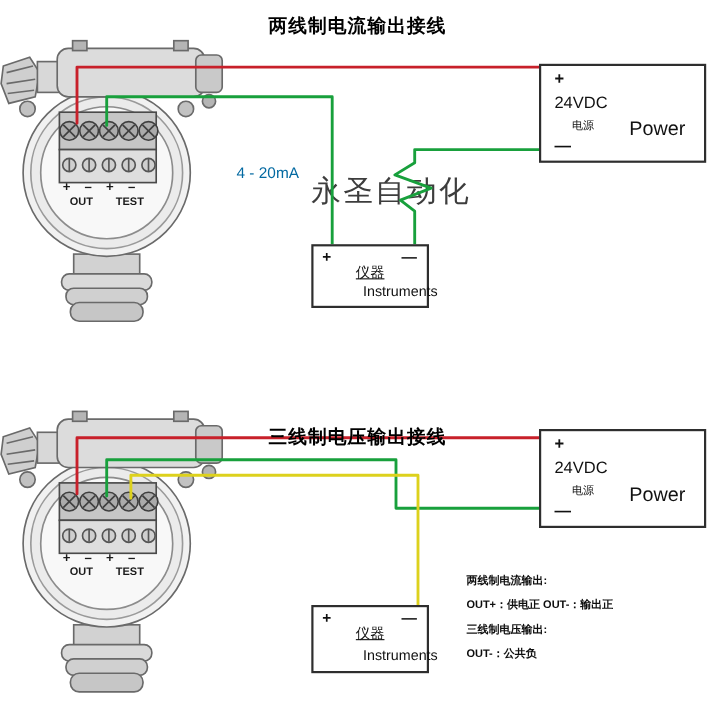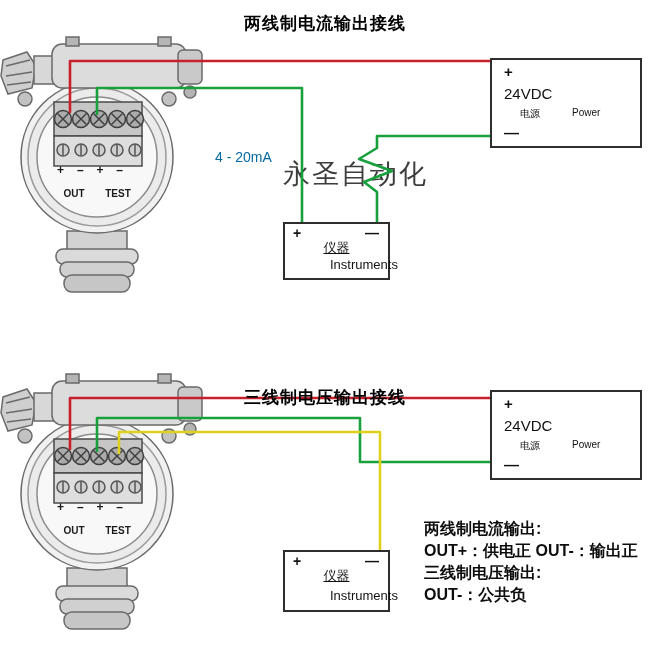--- a/index.html
+++ b/index.html
@@ -9,30 +9,30 @@
   .title{left:0;right:0;text-align:center;font-size:17px;font-weight:bold;letter-spacing:1px;color:#000;}
   .watermark{font-size:27px;color:#3d3d3d;letter-spacing:2px;font-weight:500;}
   .signal{font-size:14px;color:#0369a1;}
   svg.overlay{position:absolute;left:0;top:0;pointer-events:none;}
   .wire{fill:none;stroke-width:2.6;stroke-linejoin:round;stroke-linecap:round;}
   .box{position:absolute;border:2px solid #2e2e2e;background:#fff;box-sizing:border-box;}
   .pb{width:152px;height:90px;}
   .pb .plus{position:absolute;left:12px;top:3px;font-size:15px;font-weight:bold;}
   .pb .vdc{position:absolute;left:12px;top:25px;font-size:15px;}
   .pb .cn{position:absolute;left:28px;top:47px;font-size:10px;}
-  .pb .en{position:absolute;left:80px;top:47px;font-size:10px;}
+  .pb .en{position:absolute;left:80px;top:47px;font-size:18px;}
   .pb .minus{position:absolute;left:12px;top:64px;font-size:15px;font-weight:bold;}
   .ib{width:107px;}
   .ib .plus{position:absolute;left:8px;top:1px;font-size:14px;font-weight:bold;}
   .ib .minus{position:absolute;right:9px;top:1px;font-size:14px;font-weight:bold;}
   .ib .cn{position:absolute;left:0;right:0;top:15px;text-align:center;font-size:13px;text-decoration:underline;}
   .ib .en{position:absolute;left:0;right:0;top:33px;text-align:center;font-size:13px;margin-left:45px;}
   .tsigns{display:flex;justify-content:space-between;width:66px;font-size:12px;font-weight:bold;color:#1a1a1a;}
-  .tname{font-size:10px;font-weight:bold;color:#1a1a1a;text-align:center;margin-top:10px;}
-  .notes{font-size:16px;font-weight:bold;line-height:22px;color:#0d0d0d;white-space:nowrap;}
+  .tname{font-size:10px;font-weight:bold;color:#1a1a1a;text-align:center;}
+  .notes{font-size:10px;font-weight:bold;line-height:22px;color:#0d0d0d;white-space:nowrap;}
 </style>
 </head>
 <body>
 
 <div class="stage">
 
   <div class="abs watermark" style="left:283px;top:141px;margin-top:15px;">永圣自动化</div>
 
   <svg class="overlay" width="650" height="652" viewBox="0 0 650 652">
     <defs>

